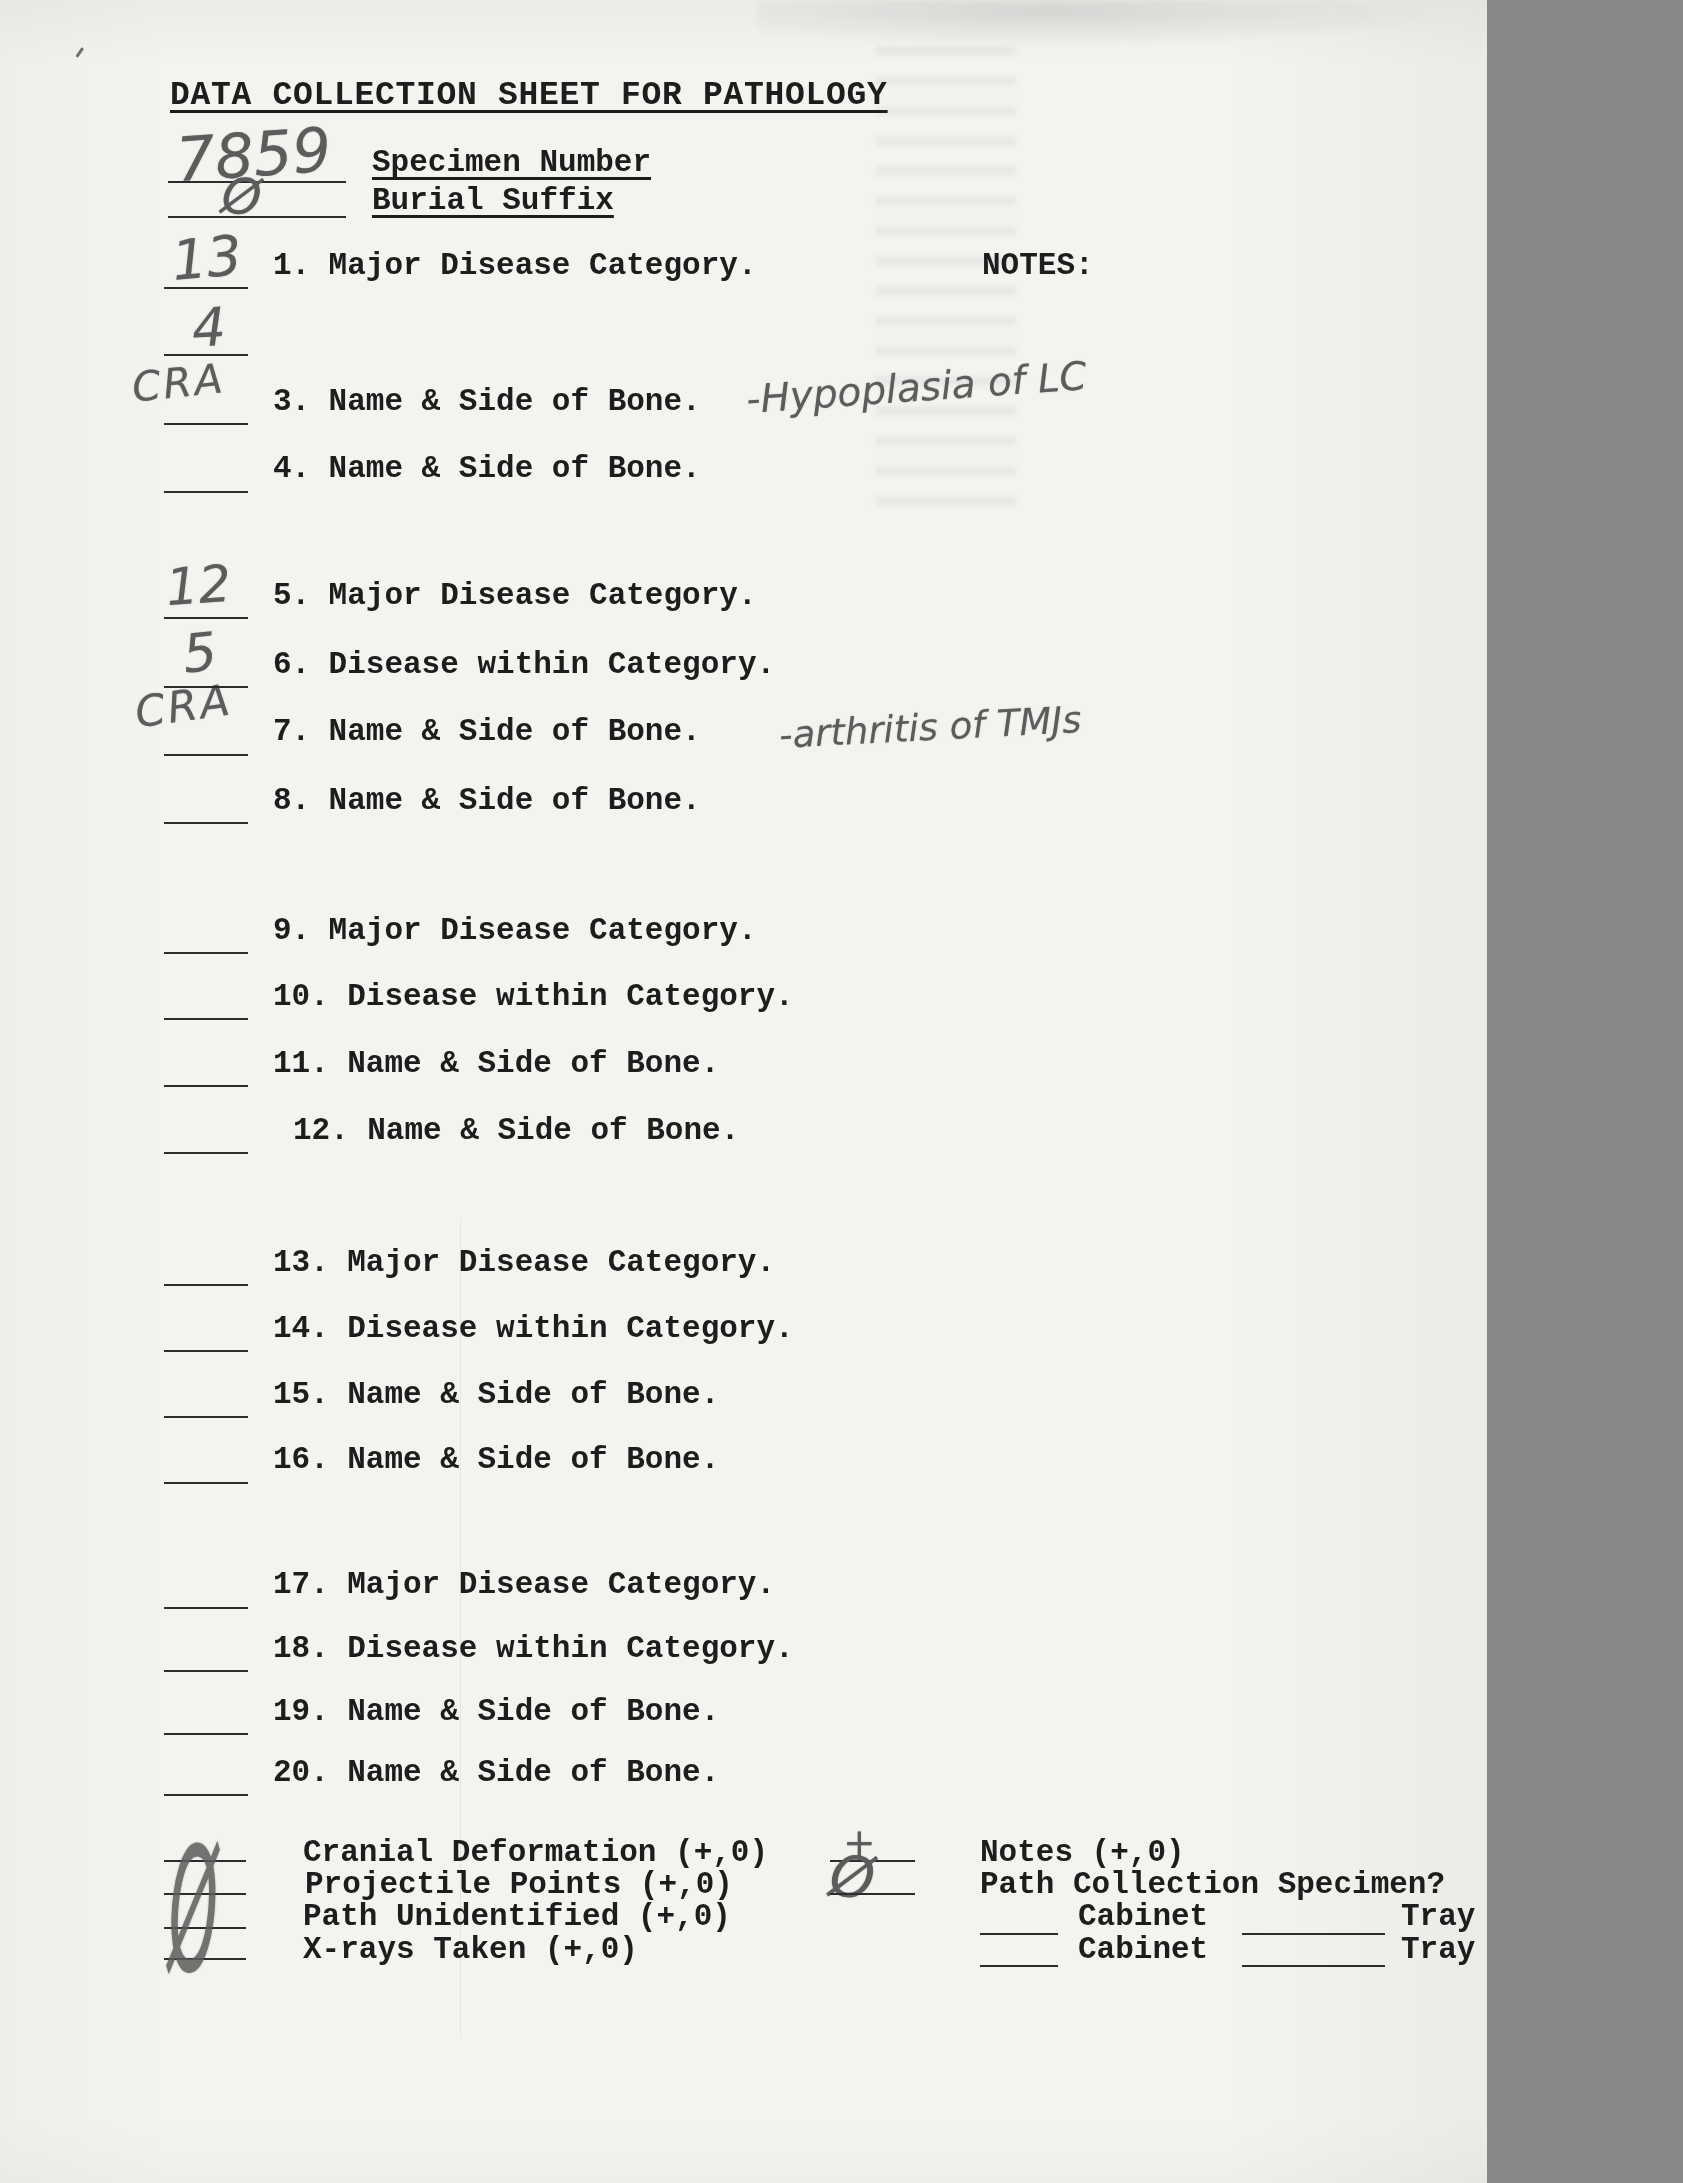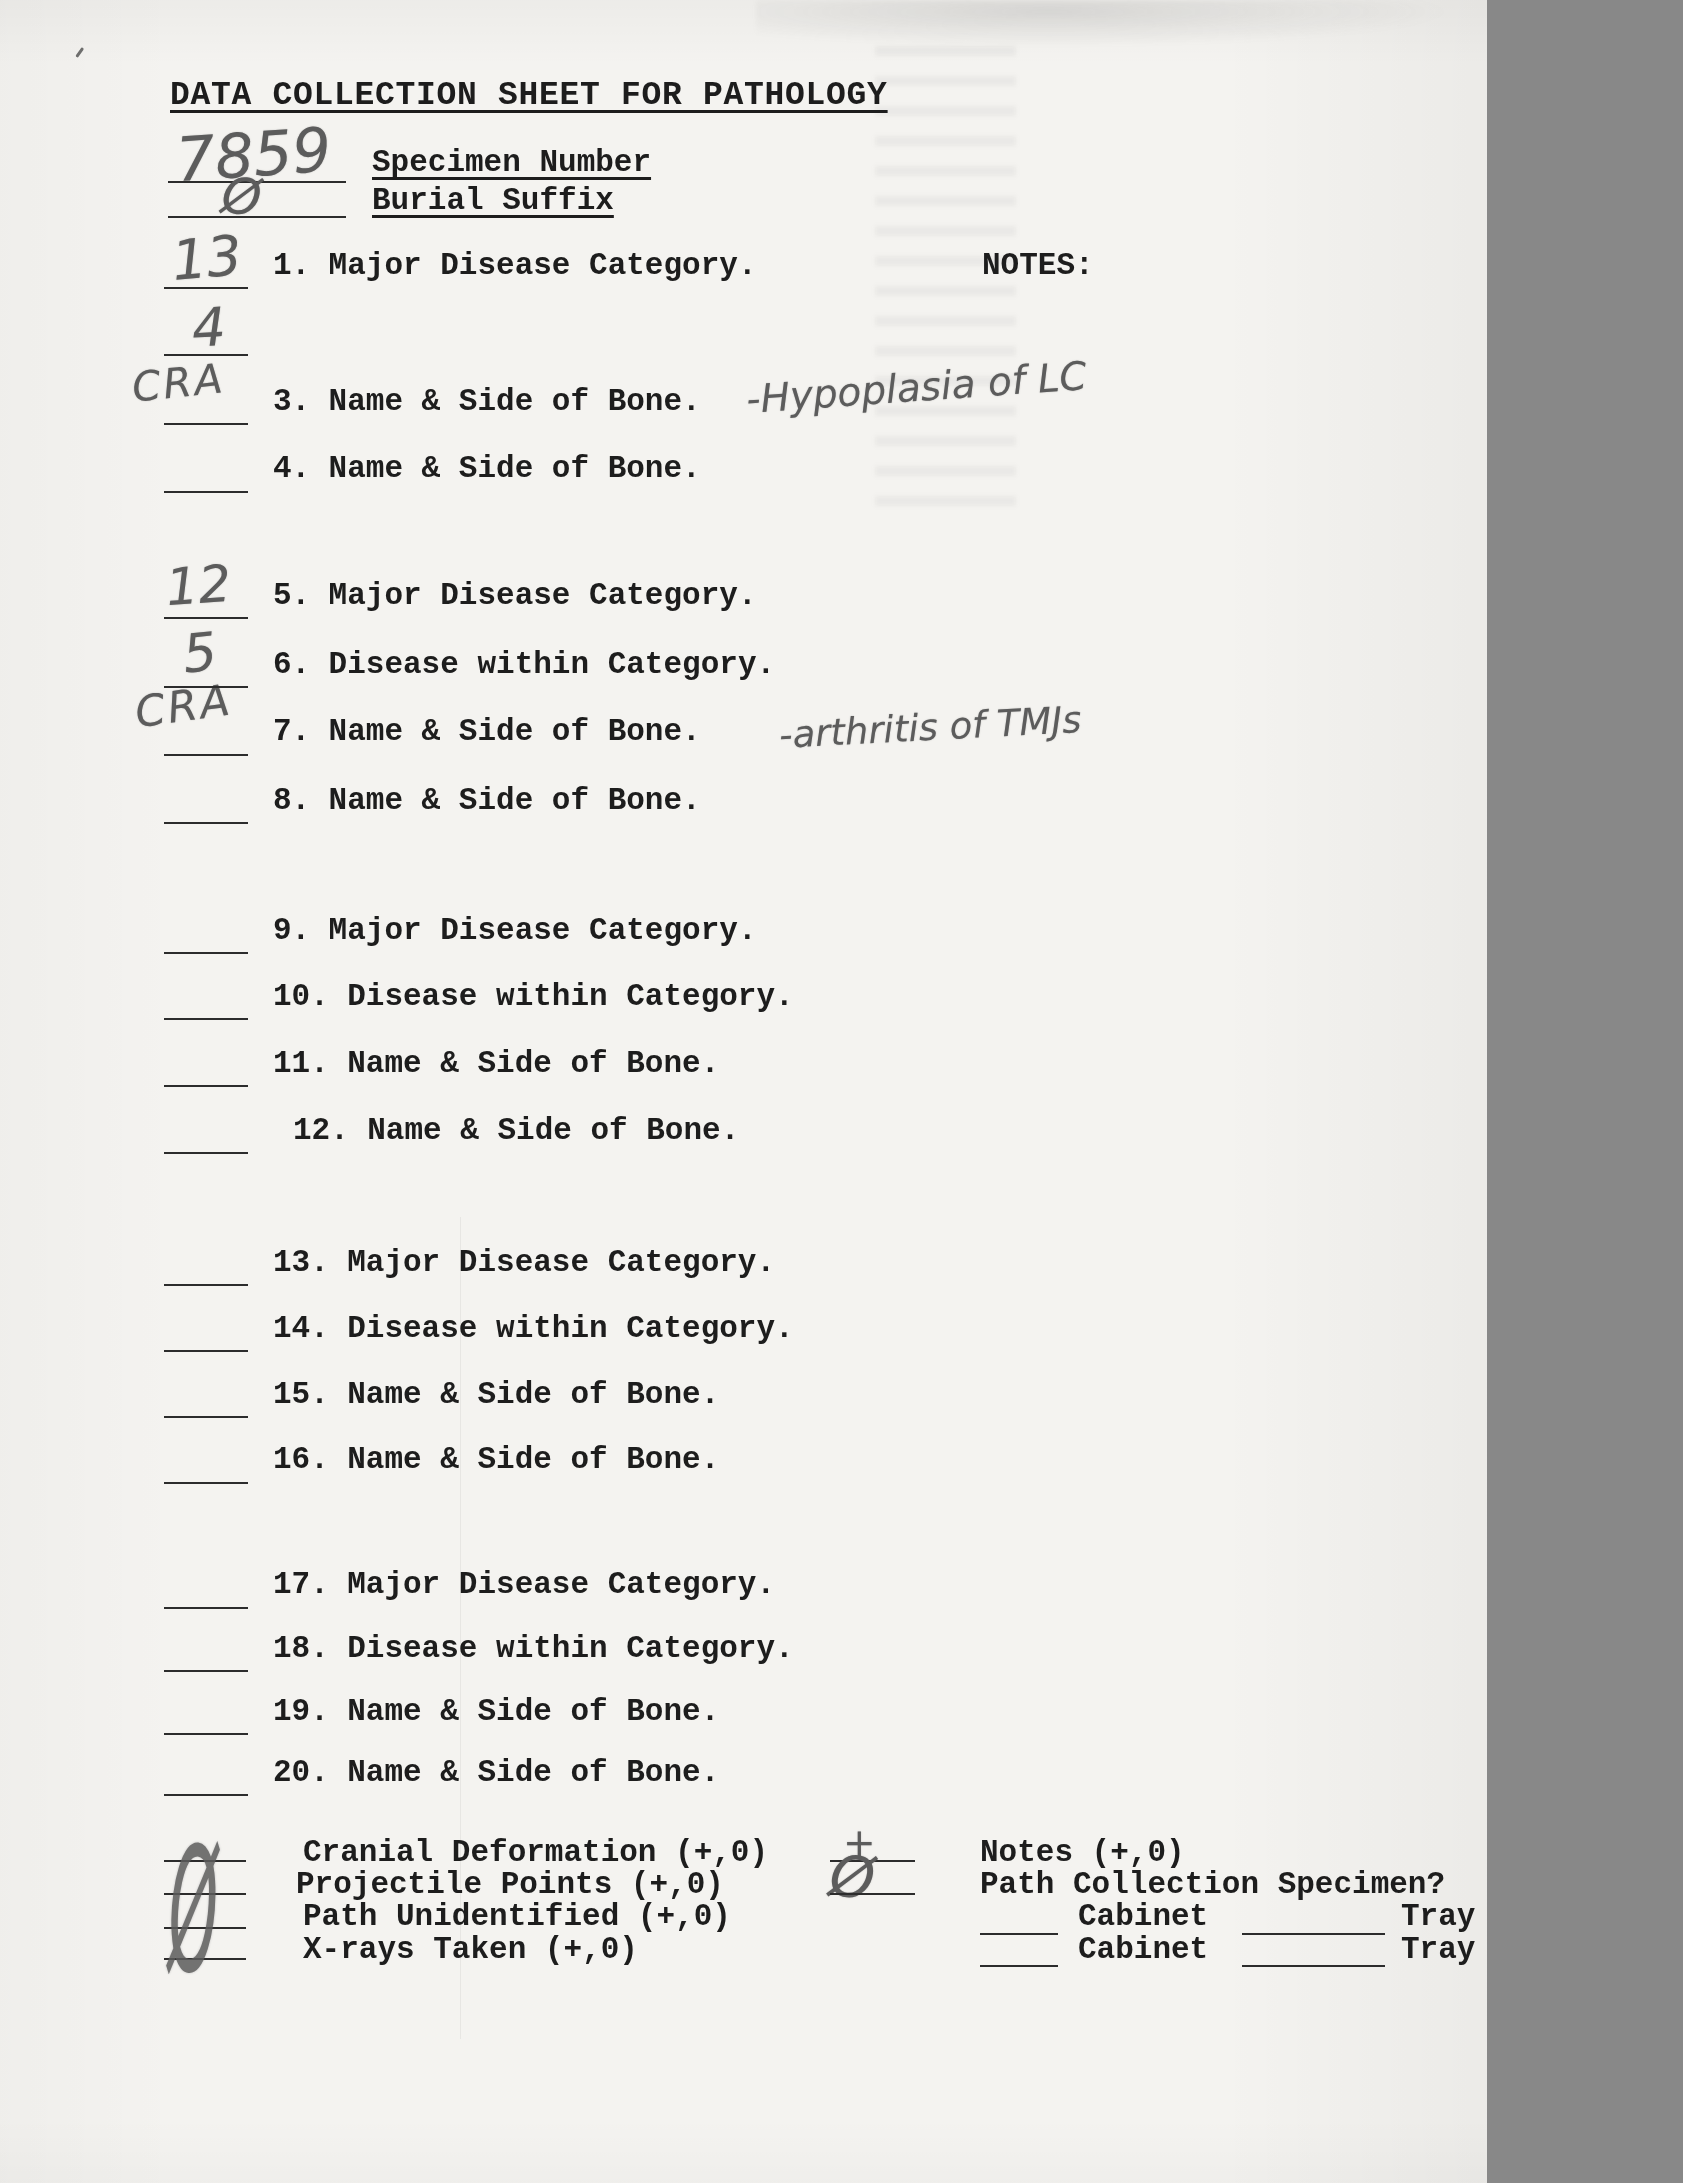--- a/index.html
+++ b/index.html
@@ -129,21 +129,21 @@
   <span class="line" style="left:164px; top:1670px; width:84px;"></span>
   <span class="t" style="left:273px; top:1632px;"><span class="num">18.</span><span>Disease within Category.</span></span>
 
   <span class="line" style="left:164px; top:1733px; width:84px;"></span>
   <span class="t" style="left:273px; top:1695px;"><span class="num">19.</span><span>Name &amp; Side of Bone.</span></span>
 
   <span class="line" style="left:164px; top:1794px; width:84px;"></span>
   <span class="t" style="left:273px; top:1756px;"><span class="num">20.</span><span>Name &amp; Side of Bone.</span></span>
 
   <span class="t" style="left:303px; top:1836px;">Cranial Deformation (+,0)</span>
-  <span class="t" style="left:296px; top:1868px;">Projectile Points (+,0)</span>
+  <span class="t" style="left:305px; top:1868px;">Projectile Points (+,0)</span>
   <span class="t" style="left:303px; top:1900px;">Path Unidentified (+,0)</span>
   <span class="t" style="left:303px; top:1933px;">X-rays Taken (+,0)</span>
 
   <span class="line" style="left:164px; top:1860px; width:82px;"></span>
   <span class="line" style="left:164px; top:1893px; width:82px;"></span>
   <span class="line" style="left:164px; top:1927px; width:82px;"></span>
   <span class="line" style="left:164px; top:1958px; width:82px;"></span>
 
   <span class="hand big-zero" style="left:170px; top:1823px; font-size:62px;">Ø</span>
 

